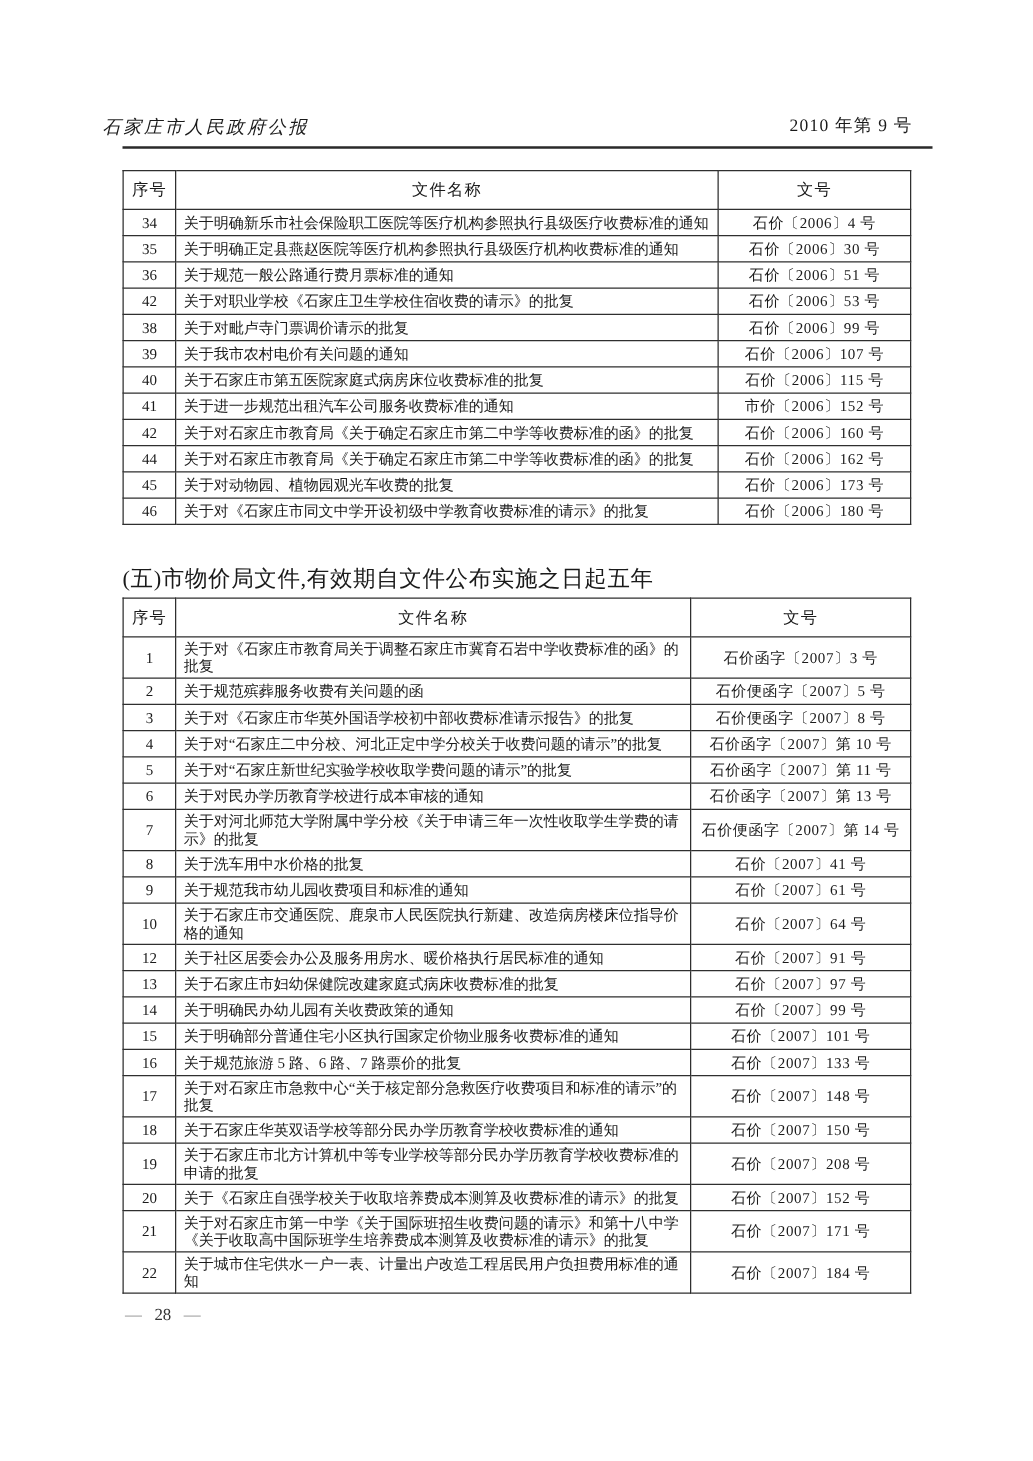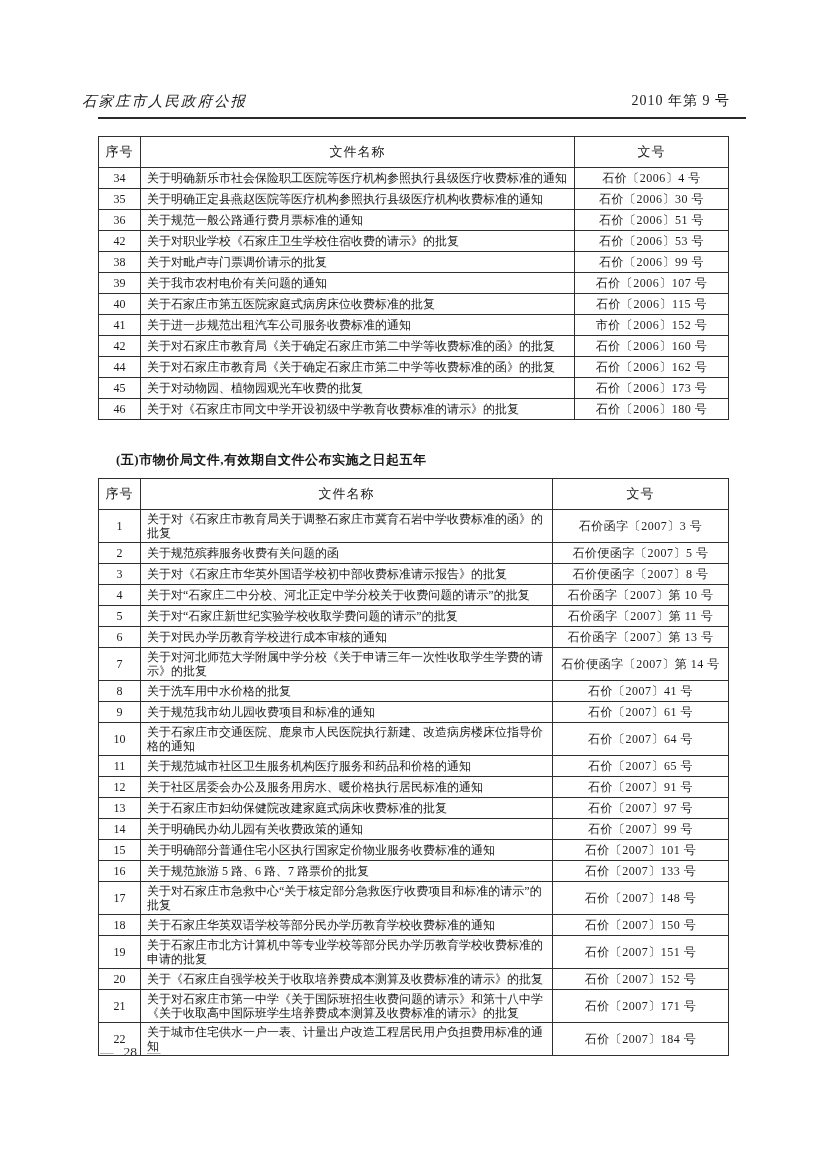--- a/index.html
+++ b/index.html
@@ -41,21 +41,21 @@
     font-size:13px;
     letter-spacing:1px;
   }
   td.c-no{ text-align:center; padding:2px 2px; height:16px; }
   td.c-name{ text-align:left; padding:2px 6px; height:16px; }
   td.c-doc{ text-align:center; padding:2px 2px; height:16px; letter-spacing:0.5px; }
 
   
   .section-heading{
     position:absolute;left:98px;top:451px;
-    font-weight:bold;font-size:13px;letter-spacing:0.5px;margin-left:18px;
+    font-weight:normal;font-size:18px;letter-spacing:0.5px;
   }
 
   
   .footer{
     position:absolute;left:100px;top:1044px;
     font-size:13.5px;display:flex;align-items:center;gap:10px;
   }
   .footer .dash{color:#8a8a8a;letter-spacing:0;}
   .footer .pagenum{color:#333;}
 </style>
@@ -230,25 +230,20 @@
           <td class="c-name">关于规范我市幼儿园收费项目和标准的通知</td>
           <td class="c-doc">石价〔2007〕61 号</td>
         </tr>
 
         <tr>
           <td class="c-no">10</td>
           <td class="c-name">关于石家庄市交通医院、鹿泉市人民医院执行新建、改造病房楼床位指导价格的通知</td>
           <td class="c-doc">石价〔2007〕64 号</td>
         </tr>
 
-        <tr>
-          <td class="c-no">11</td>
-          <td class="c-name">关于规范城市社区卫生服务机构医疗服务和药品和价格的通知</td>
-          <td class="c-doc">石价〔2007〕65 号</td>
-        </tr>
 
         <tr>
           <td class="c-no">12</td>
           <td class="c-name">关于社区居委会办公及服务用房水、暖价格执行居民标准的通知</td>
           <td class="c-doc">石价〔2007〕91 号</td>
         </tr>
 
         <tr>
           <td class="c-no">13</td>
           <td class="c-name">关于石家庄市妇幼保健院改建家庭式病床收费标准的批复</td>
@@ -281,21 +276,21 @@
 
         <tr>
           <td class="c-no">18</td>
           <td class="c-name">关于石家庄华英双语学校等部分民办学历教育学校收费标准的通知</td>
           <td class="c-doc">石价〔2007〕150 号</td>
         </tr>
 
         <tr>
           <td class="c-no">19</td>
           <td class="c-name">关于石家庄市北方计算机中等专业学校等部分民办学历教育学校收费标准的申请的批复</td>
-          <td class="c-doc">石价〔2007〕151 号</td>
+          <td class="c-doc">石价〔2007〕208 号</td>
         </tr>
 
         <tr>
           <td class="c-no">20</td>
           <td class="c-name">关于《石家庄自强学校关于收取培养费成本测算及收费标准的请示》的批复</td>
           <td class="c-doc">石价〔2007〕152 号</td>
         </tr>
 
         <tr>
           <td class="c-no">21</td>

